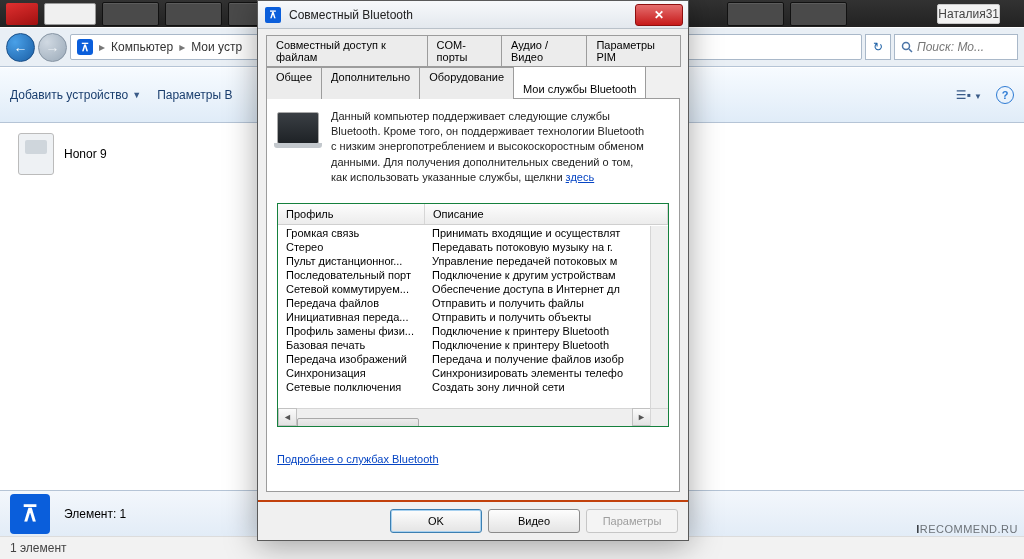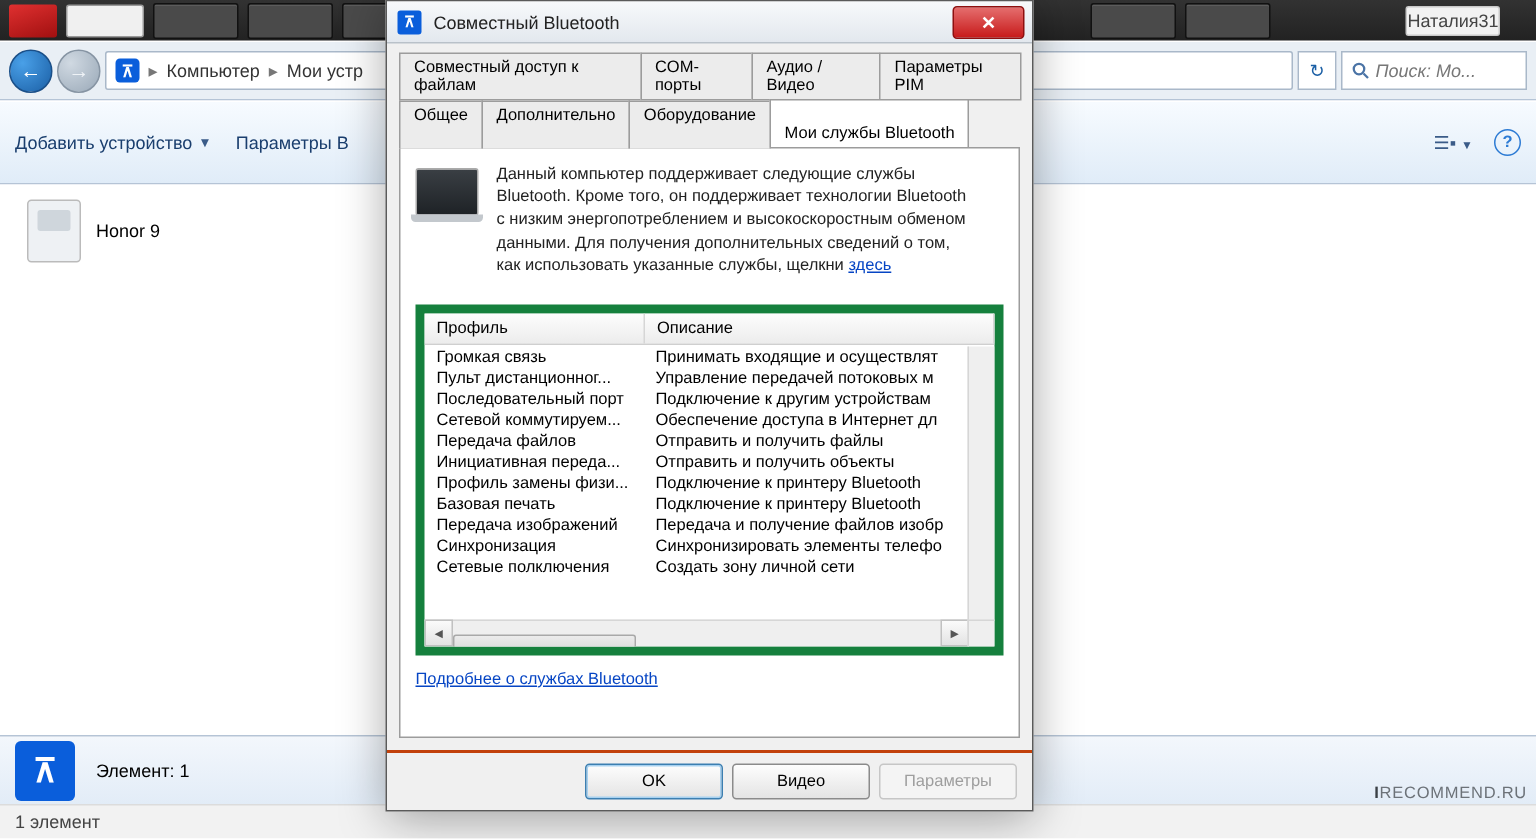--- a/index.html
+++ b/index.html
@@ -43,35 +43,35 @@
 .tab{border:1px solid #9c9c9c;border-bottom:none;background:#ececec;padding:3px 9px;font-size:11px;margin-right:-1px;position:relative;top:1px;cursor:default}
 .tab.active{background:#fff;top:0;padding-top:16px;z-index:2}
 .tabrow.top .tab{border-bottom:1px solid #9c9c9c;top:0}
 .tabrow.top{margin-bottom:-1px}
 .tab-panel{border:1px solid #9c9c9c;background:#fff;padding:10px 10px 12px;min-height:370px}
 .info{display:flex;gap:12px;margin-bottom:8px}
 .laptop{width:40px;height:30px;border:1px solid #aaa;border-radius:2px;background:linear-gradient(#3a3f44,#1e2226);position:relative;margin-top:3px}
 .laptop::after{content:"";position:absolute;left:-4px;bottom:-5px;width:48px;height:5px;background:#c3c8cd;border-radius:0 0 3px 3px}
 .desc{font-size:11px;color:#222;line-height:1.38}
 .desc a{color:#0645c4;text-decoration:underline}
-.list{border:6px solid #15803d;height:222px;overflow:hidden;position:relative;margin-top:18px}
+.list{border:1px solid #15803d;height:222px;overflow:hidden;position:relative;margin-top:18px}
 .list-head{display:flex;background:linear-gradient(#fdfdfd,#ececec);border-bottom:1px solid #cfcfcf;font-size:11px}
 .list-head div{padding:4px 8px;border-right:1px solid #d6d6d6}
 .col1{width:130px}
 .col2{flex:1}
 .list-body{overflow:hidden;height:182px;font-size:11px;padding-top:1px}
 .list-body .row{display:flex}
 .list-body .row div{padding:1px 8px;white-space:nowrap;overflow:hidden}
 .hscroll{position:absolute;left:0;right:17px;bottom:0;height:17px;background:#efefef;border-top:1px solid #d6d6d6;display:flex;align-items:center}
 .hscroll .ar{width:17px;height:16px;border:1px solid #c1c1c1;background:linear-gradient(#fbfbfb,#e3e3e3);display:flex;align-items:center;justify-content:center;font-size:9px;color:#555}
 .hscroll .track{flex:1;position:relative}
 .hscroll .thumb{position:absolute;left:0;top:1px;height:14px;width:120px;background:linear-gradient(#ececec,#d2d2d2);border:1px solid #a9a9a9;border-radius:2px}
 .vscroll{position:absolute;right:0;top:22px;bottom:17px;width:17px;background:#efefef;border-left:1px solid #d6d6d6}
 .corner{position:absolute;right:0;bottom:0;width:17px;height:17px;background:#efefef;border-left:1px solid #d6d6d6;border-top:1px solid #d6d6d6}
-.link{color:#0645c4;text-decoration:underline;font-size:11px;display:inline-block;margin-top:10px}
+.link{color:#0645c4;text-decoration:underline;font-size:11px;display:inline-block;margin-top:26px}
 .dlg-actions{background:#f0f0f0;padding:7px 10px;display:flex;justify-content:flex-end;gap:6px;border-top:2px solid #c2410c}
 .btn{min-width:70px;height:22px;border:1px solid #8b8b8b;background:linear-gradient(#fdfdfd,#e4e4e4);border-radius:3px;font-size:11px;display:flex;align-items:center;justify-content:center;padding:0 10px}
 .btn.default{border-color:#3c7fb1;box-shadow:inset 0 0 0 1px #a7d1f0}
 .btn.disabled{color:#9e9e9e;border-color:#c6c6c6;background:#f4f4f4}
 </style>
 </head>
 <body>
 
 <div class="taskbar-top">
   <div class="tb-red"></div>
@@ -177,20 +177,24 @@
           <div class="list-head">
             <div class="col1">Профиль</div>
             <div class="col2">Описание</div>
           </div>
           <div class="list-body" id="list-body">
               <div class="row">
                 <div class="col1">Громкая связь</div>
                 <div class="col2">Принимать входящие и осуществлят</div>
               </div>
               <div class="row">
+                <div class="col1">Стерео</div>
+                <div class="col2">Передавать потоковую музыку на г.</div>
+              </div>
+              <div class="row">
                 <div class="col1">Пульт дистанционног...</div>
                 <div class="col2">Управление передачей потоковых м</div>
               </div>
               <div class="row">
                 <div class="col1">Последовательный порт</div>
                 <div class="col2">Подключение к другим устройствам</div>
               </div>
               <div class="row">
                 <div class="col1">Сетевой коммутируем...</div>
                 <div class="col2">Обеспечение доступа в Интернет дл</div>

